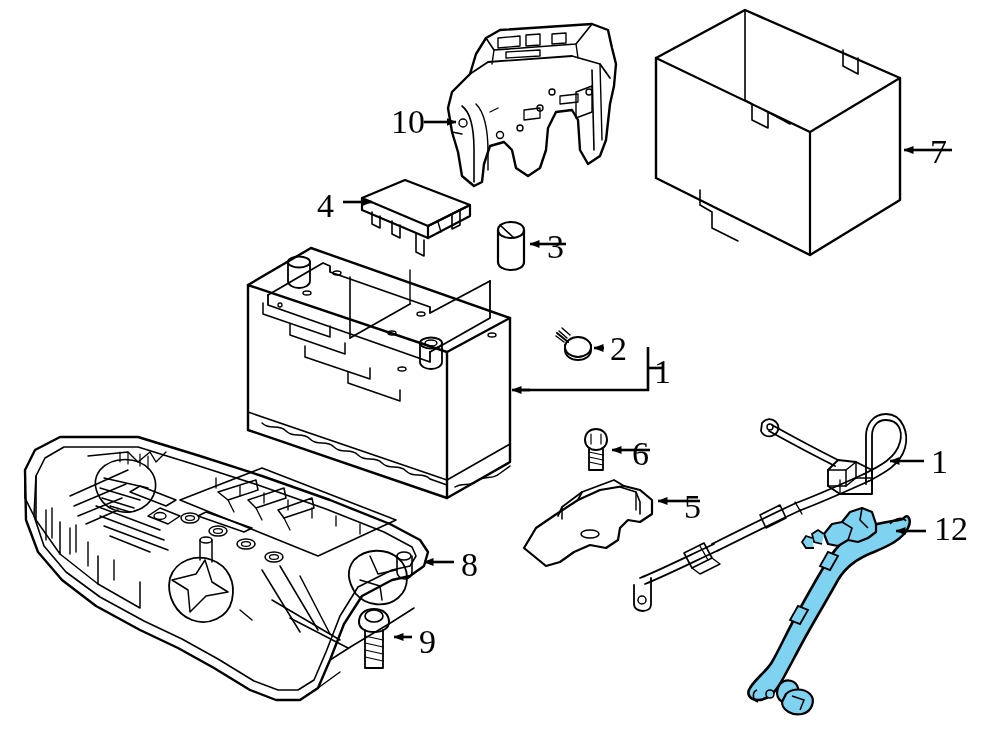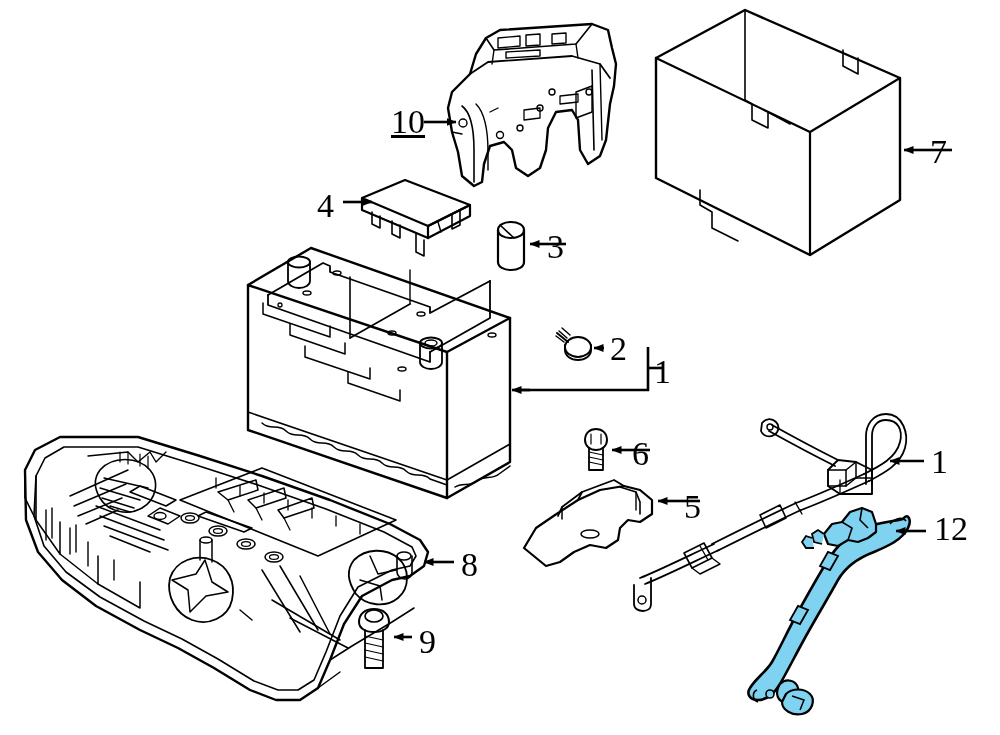--- a/index.html
+++ b/index.html
@@ -386,17 +386,17 @@
 
   <div class="callout-label" style="left:654px;top:355px;">1</div>
   <div class="callout-label" style="left:610px;top:332px;">2</div>
   <div class="callout-label" style="left:547px;top:230px;">3</div>
   <div class="callout-label" style="left:317px;top:189px;">4</div>
   <div class="callout-label" style="left:684px;top:490px;">5</div>
   <div class="callout-label" style="left:632px;top:437px;">6</div>
   <div class="callout-label" style="left:930px;top:135px;">7</div>
   <div class="callout-label" style="left:461px;top:548px;">8</div>
   <div class="callout-label" style="left:419px;top:625px;">9</div>
-  <div class="callout-label" style="left:391px;top:105px;text-decoration:underline;">10</div>
+  <div class="callout-label" style="left:391px;top:105px;">10</div>
   <div class="callout-label" style="left:931px;top:445px;">1</div>
   <div class="callout-label" style="left:934px;top:512px;">12</div>
 
 </div>
 
 </body></html>

